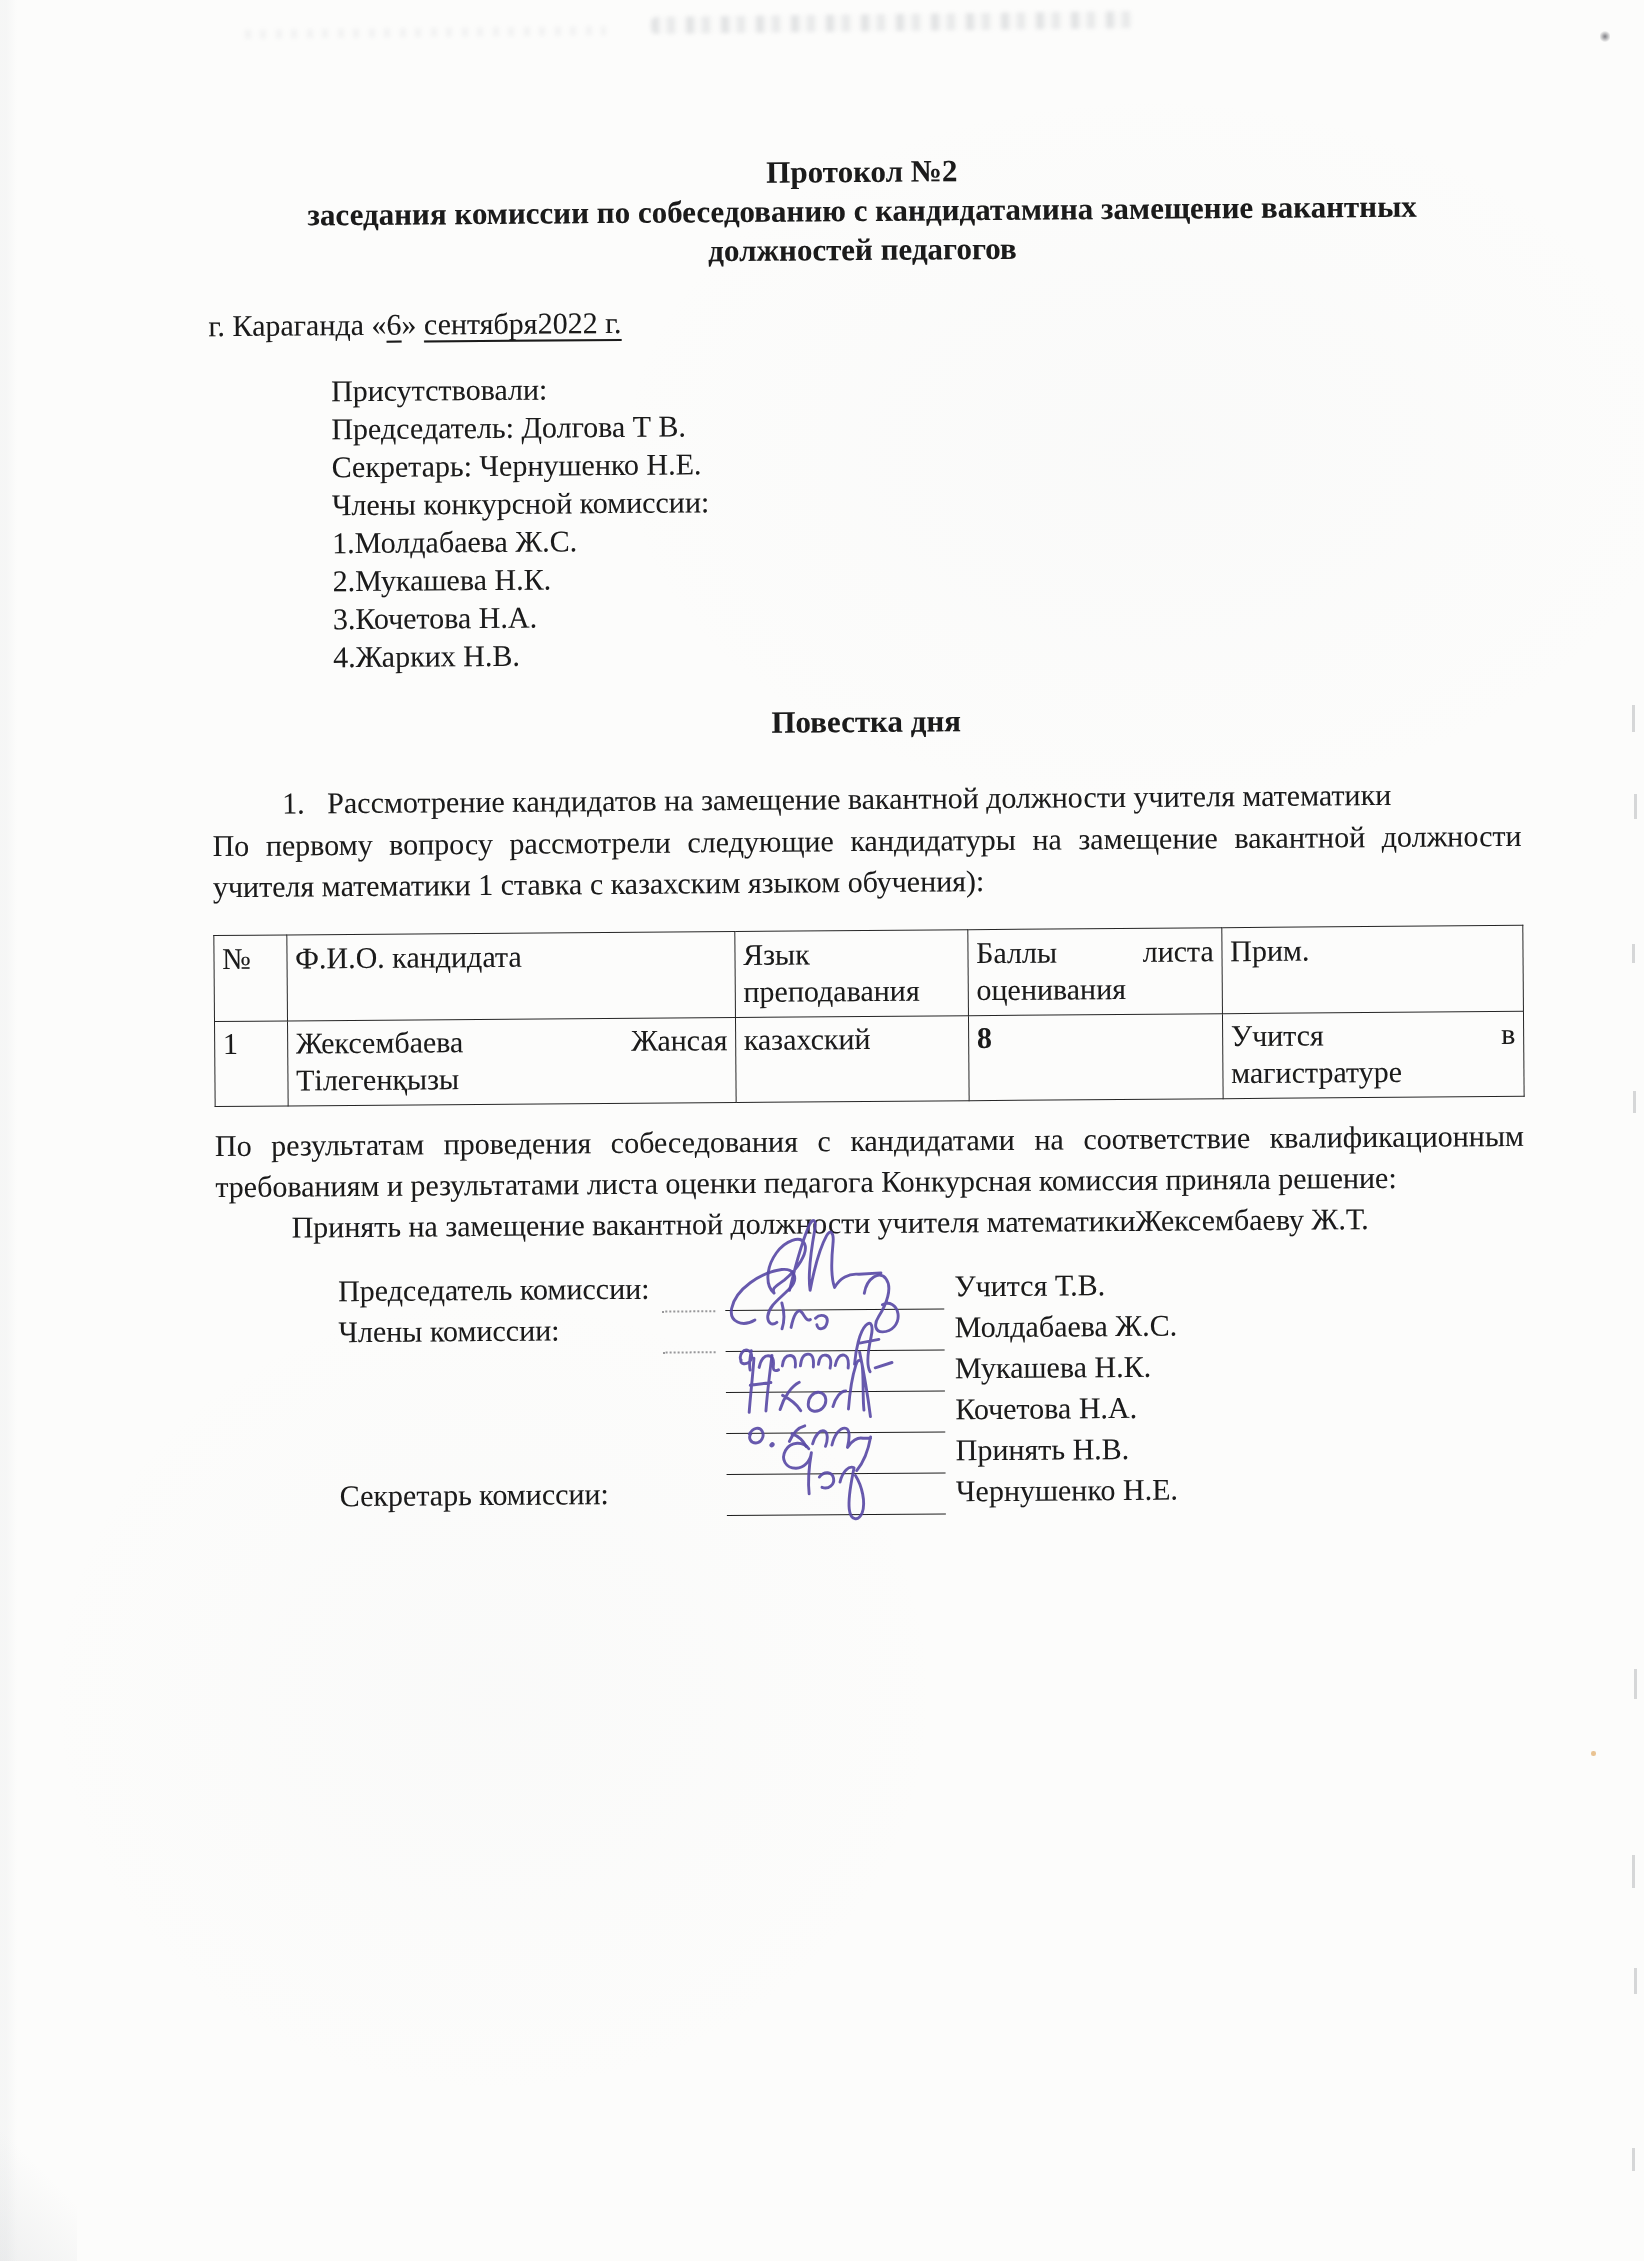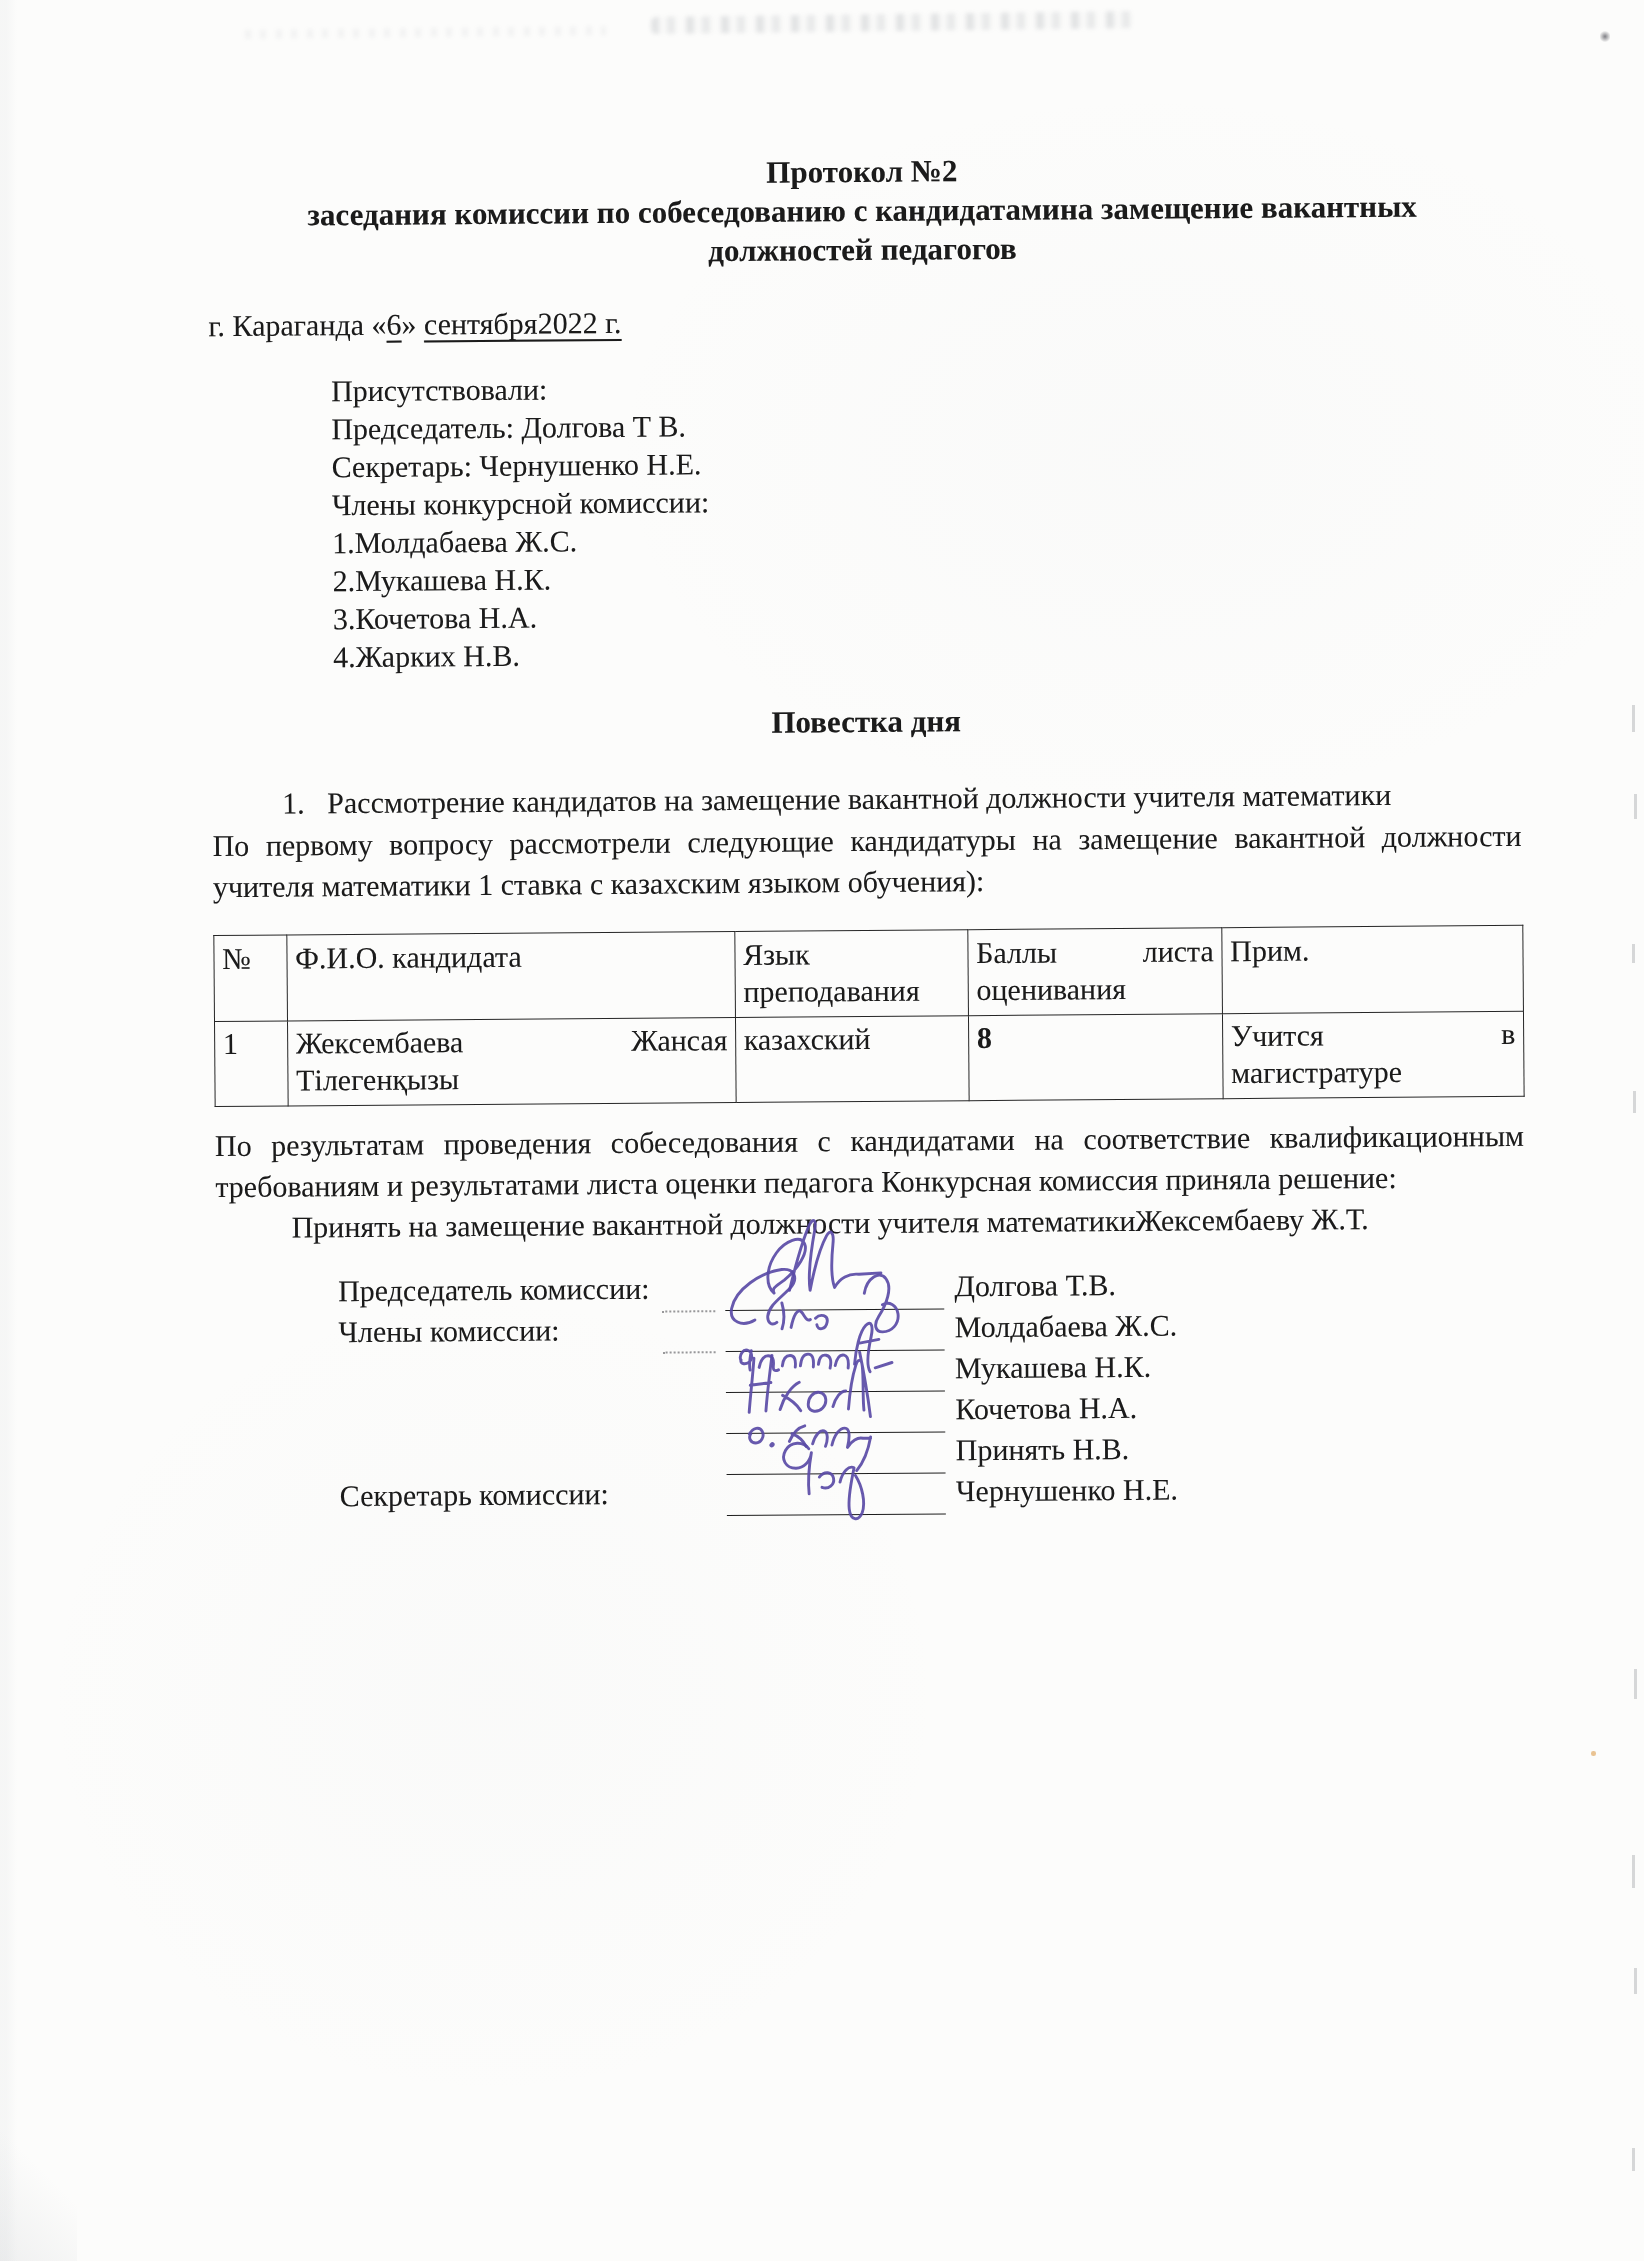--- a/index.html
+++ b/index.html
@@ -159,21 +159,21 @@
     <div class="sig-block">
 
       <div class="sig-row">
         <div class="sig-label">Председатель комиссии:</div>
         <div class="sig-line">
           <div class="predots"></div>
           <svg viewBox="0 0 380 170">
             <path class="ink" d="M96 132 C 82 120 84 92 100 70 C 114 51 138 42 144 56 C 150 70 132 96 112 112 C 100 121 92 124 96 132 M120 128 C 128 96 140 52 152 26 C 157 16 163 18 160 34 C 154 66 148 102 152 128 M152 128 C 158 98 168 62 178 44 C 184 33 190 38 188 56 C 185 84 184 108 190 124 C 198 110 212 102 228 104 L 262 102"></path>
           </svg>
         </div>
-        <div class="sig-name">Долгова Т.В.</div>
+        <div class="sig-name">Учится Т.В.</div>
       </div>
 
       <div class="sig-row">
         <div class="sig-label">Члены комиссии:</div>
         <div class="sig-line">
           <div class="predots"></div>
           <svg viewBox="0 0 380 170">
             <path class="ink" d="M66 110 C 46 122 26 112 30 92 C 36 62 76 36 108 32 C 130 30 134 48 120 62 C 104 78 88 88 86 104 C 85 114 92 120 100 114 M108 84 C 112 98 112 112 108 124 M122 122 C 126 104 132 92 138 98 C 143 103 146 114 152 110 M160 108 C 168 100 180 104 178 114 C 176 126 163 128 162 118 M236 70 C 240 46 260 34 270 48 C 280 62 270 88 258 106 C 250 118 252 130 264 130 C 278 130 290 118 288 102 C 286 88 274 82 264 88"></path>
           </svg>
         </div>

